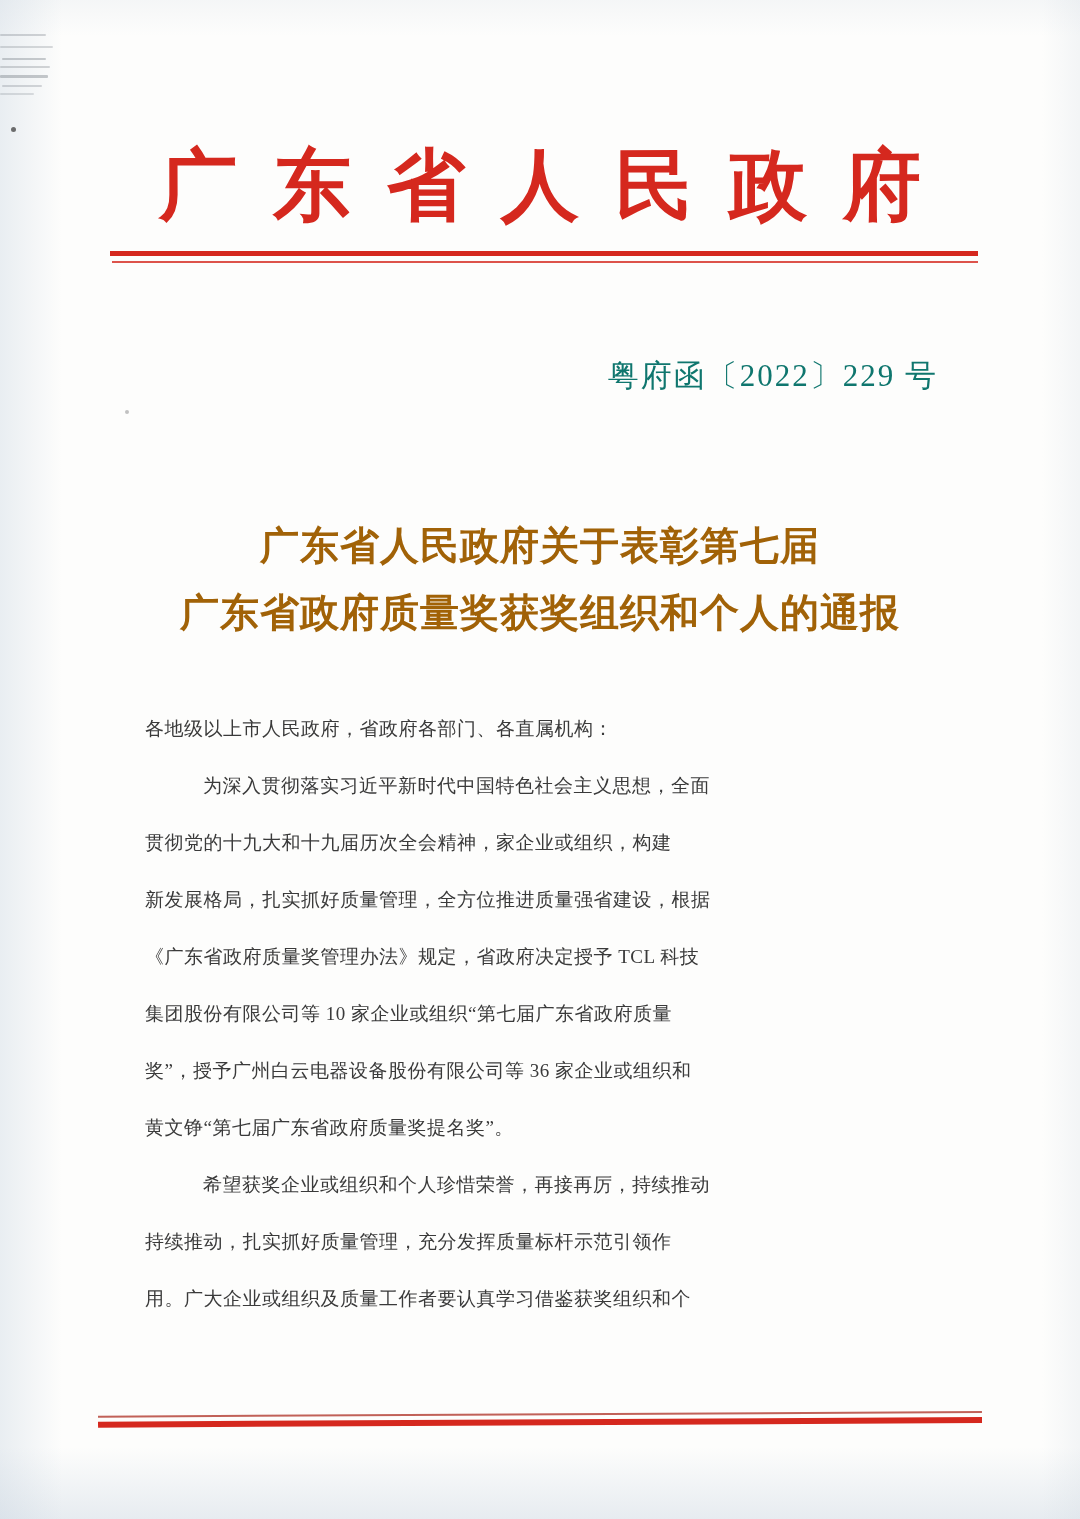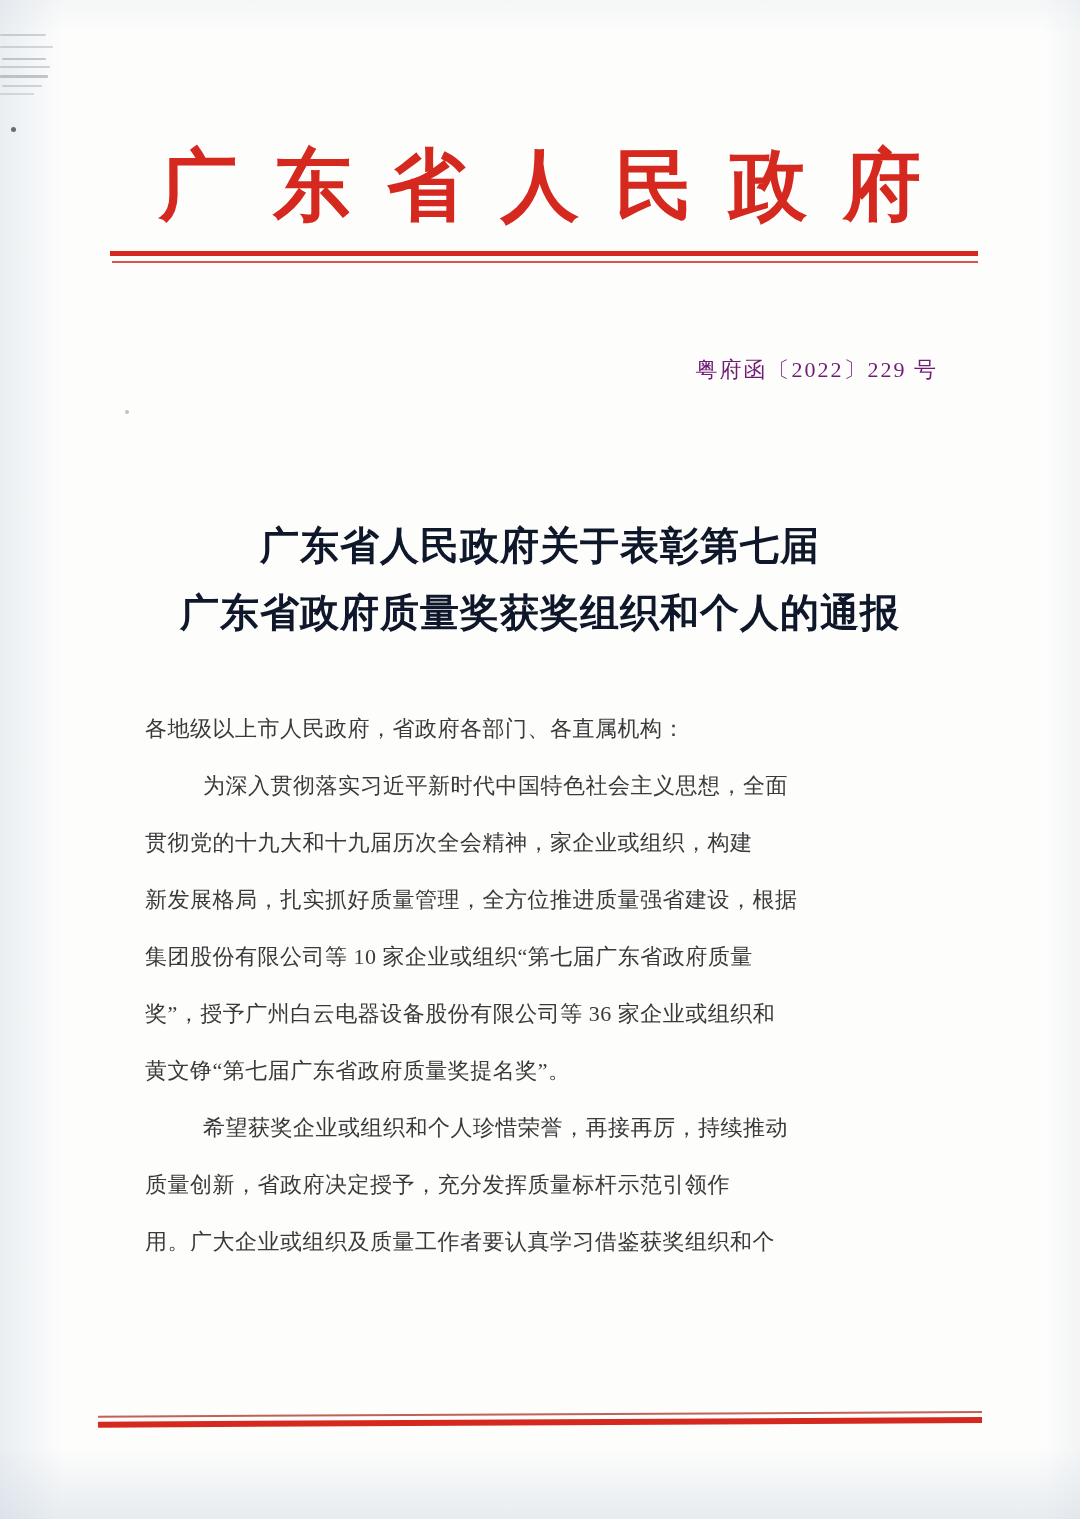--- a/index.html
+++ b/index.html
@@ -44,32 +44,32 @@
     color:var(--red);
     font-size:78px;font-weight:700;
     letter-spacing:36px;text-indent:36px;
     line-height:96px;white-space:nowrap;
   }
   .rule-top-thick{position:absolute;top:251px;left:110px;width:868px;height:5px;background:var(--red);}
   .rule-top-thin{position:absolute;top:261px;left:112px;width:866px;height:2px;background:var(--red);opacity:.8;}
 
   .doc-number{
     position:absolute;top:355px;right:142px;
-    font-size:22px;color:#701a75;letter-spacing:2px;white-space:nowrap;
+    font-size:31px;color:#0f766e;letter-spacing:2px;white-space:nowrap;
   }
 
   .doc-title{
     position:absolute;top:512px;left:0;width:100%;
-    text-align:center;color:#0f172a;font-weight:700;
+    text-align:center;color:#a16207;font-weight:700;
     font-size:39px;line-height:67px;letter-spacing:1px;
   }
 
   .doc-body{
     position:absolute;top:700px;left:145px;width:805px;
-    font-size:22px;color:var(--ink);
+    font-size:19px;color:var(--ink);
   }
   .doc-body .line{
     height:57px;line-height:57px;
     letter-spacing:.5px;white-space:nowrap;
   }
   .doc-body .line.indent{padding-left:58px;}
 
   .rule-bottom{
     position:absolute;top:1411px;left:98px;width:884px;
     transform:rotate(-0.3deg);transform-origin:right center;
@@ -103,25 +103,26 @@
   <div class="doc-title">
     <div>广东省人民政府关于表彰第七届</div>
     <div>广东省政府质量奖获奖组织和个人的通报</div>
   </div>
 
   <div class="doc-body">
     <div class="line">各地级以上市人民政府，省政府各部门、各直属机构：</div>
     <div class="line indent">为深入贯彻落实习近平新时代中国特色社会主义思想，全面</div>
     <div class="line">贯彻党的十九大和十九届历次全会精神，家企业或组织，构建</div>
     <div class="line">新发展格局，扎实抓好质量管理，全方位推进质量强省建设，根据</div>
+    <div class="line">《广东省政府质量奖管理办法》规定，省政府决定授予 TCL 科技</div>
     <div class="line">集团股份有限公司等 10 家企业或组织“第七届广东省政府质量</div>
     <div class="line">奖”，授予广州白云电器设备股份有限公司等 36 家企业或组织和</div>
     <div class="line">黄文铮“第七届广东省政府质量奖提名奖”。</div>
     <div class="line indent">希望获奖企业或组织和个人珍惜荣誉，再接再厉，持续推动</div>
-    <div class="line">质量创新，省政府决定授予，充分发挥质量标杆示范引领作</div>
+    <div class="line">持续推动，扎实抓好质量管理，充分发挥质量标杆示范引领作</div>
     <div class="line">用。广大企业或组织及质量工作者要认真学习借鉴获奖组织和个</div>
   </div>
 
   <div class="rule-bottom">
     <div class="rule-bottom-thin"></div>
     <div class="rule-bottom-thick"></div>
   </div>
 
 </div>
 

